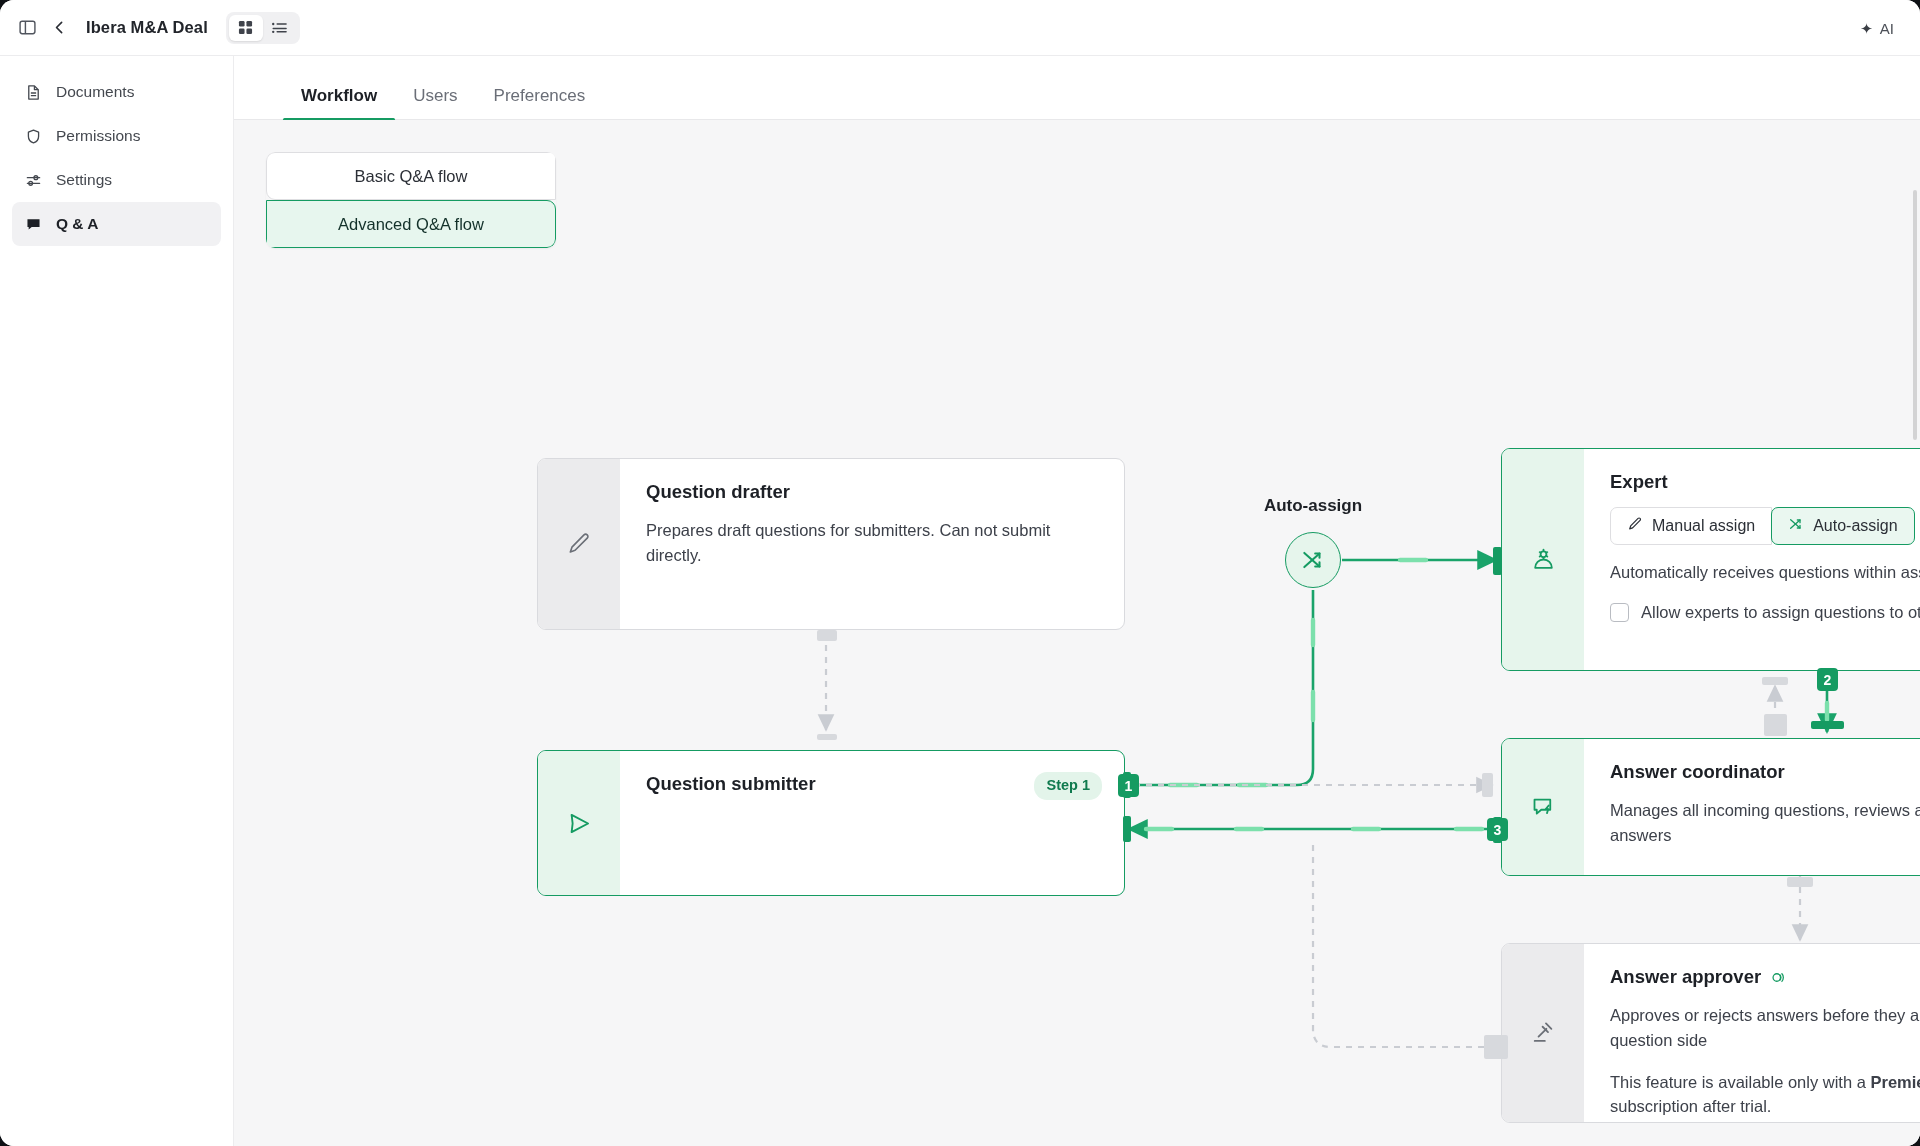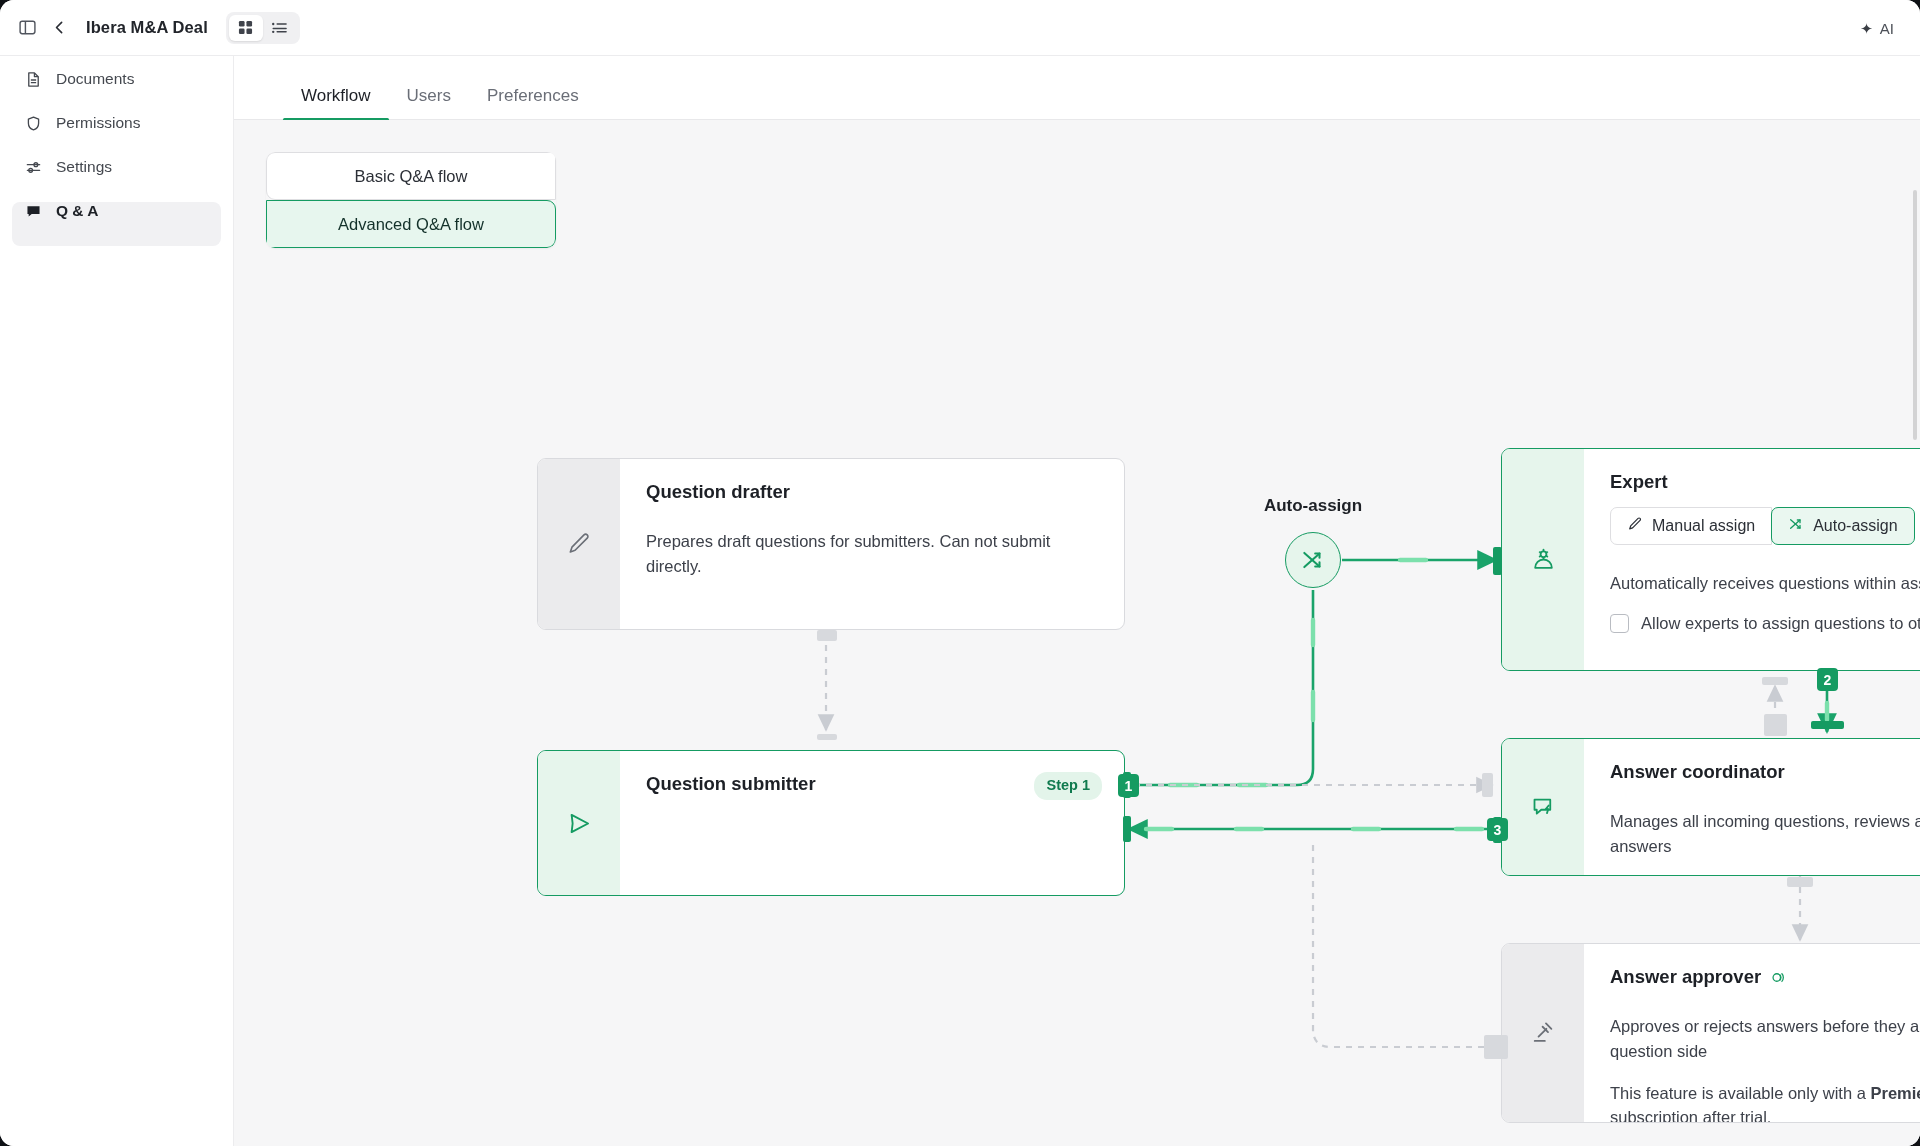--- a/index.html
+++ b/index.html
@@ -50,42 +50,42 @@
   }
   .ai-btn .star { font-size: 15px; color: #3a3e45; line-height: 1; }
 
   
   .sidebar {
     position: absolute; left: 0; top: 56px; width: 234px; height: 1090px;
     background: #ffffff; border-right: 1px solid #ececee;
     padding-top: 14px;
   }
   .side-item {
-    display: flex; align-items: flex-start; gap: 13px;
+    display: flex; align-items: center; gap: 13px;
     height: 44px; margin: 0 12px; padding: 0 12px;
     border-radius: 8px; color: #44484f; font-size: 15.5px;
   }
   .side-item.active { background: #f1f1f3; color: #1d2026; font-weight: 600; }
   .side-ico { width: 19px; height: 19px; display: flex; align-items: center; justify-content: center; flex: 0 0 19px; }
 
   
   .main {
     position: absolute; left: 234px; top: 56px;
     width: 1686px; height: 1090px; background: #ffffff;
   }
   .tabs {
     position: relative; height: 64px; padding-left: 49px;
     display: flex; align-items: flex-end; gap: 0;
     border-bottom: 1px solid #e8e8ea; background: #ffffff;
   }
   .tab {
     font-size: 17px; color: #6a6e77; padding: 0 18px 14px 18px;
     position: relative; top: 1px;
   }
-  .tab.active { color: #1d2026; font-weight: 400; }
+  .tab.active { color: #1d2026; font-weight: 700; }
   .tab.active::after {
     content: ""; position: absolute; left: 0; right: 0; bottom: -1px;
     height: 3px; background: #159b62; border-radius: 2px;
   }
 
   .canvas {
     position: absolute; left: 0; top: 64px;
     width: 1686px; height: 1026px; background: #f6f6f7;
     overflow: hidden;
   }
@@ -121,21 +121,21 @@
     display: flex; align-items: center; justify-content: center;
     color: #6b6f77;
   }
   .node.green .node-rail { background: #e6f5ec; color: #159b62; }
   .node-body { flex: 1; padding: 22px 26px 24px 26px; position: relative; }
   .node-title {
     font-size: 18.5px; font-weight: 700; color: #1d2026;
     display: flex; align-items: center; gap: 9px;
   }
   .node-desc {
-    margin-top: 26px; font-size: 16.5px; line-height: 1.5; color: #3d414a;
+    margin-top: 15px; font-size: 16.5px; line-height: 1.5; color: #3d414a;
   }
   .node-desc.second { margin-top: 17px; }
   .step-badge {
     position: absolute; right: 22px; top: 21px;
     background: #e3f4ea; color: #0f7a4e; font-size: 14.5px; font-weight: 700;
     padding: 4px 12px; border-radius: 13px; line-height: 1.35;
   }
 
   
   .assign-row { display: flex; margin-top: 14px; }

